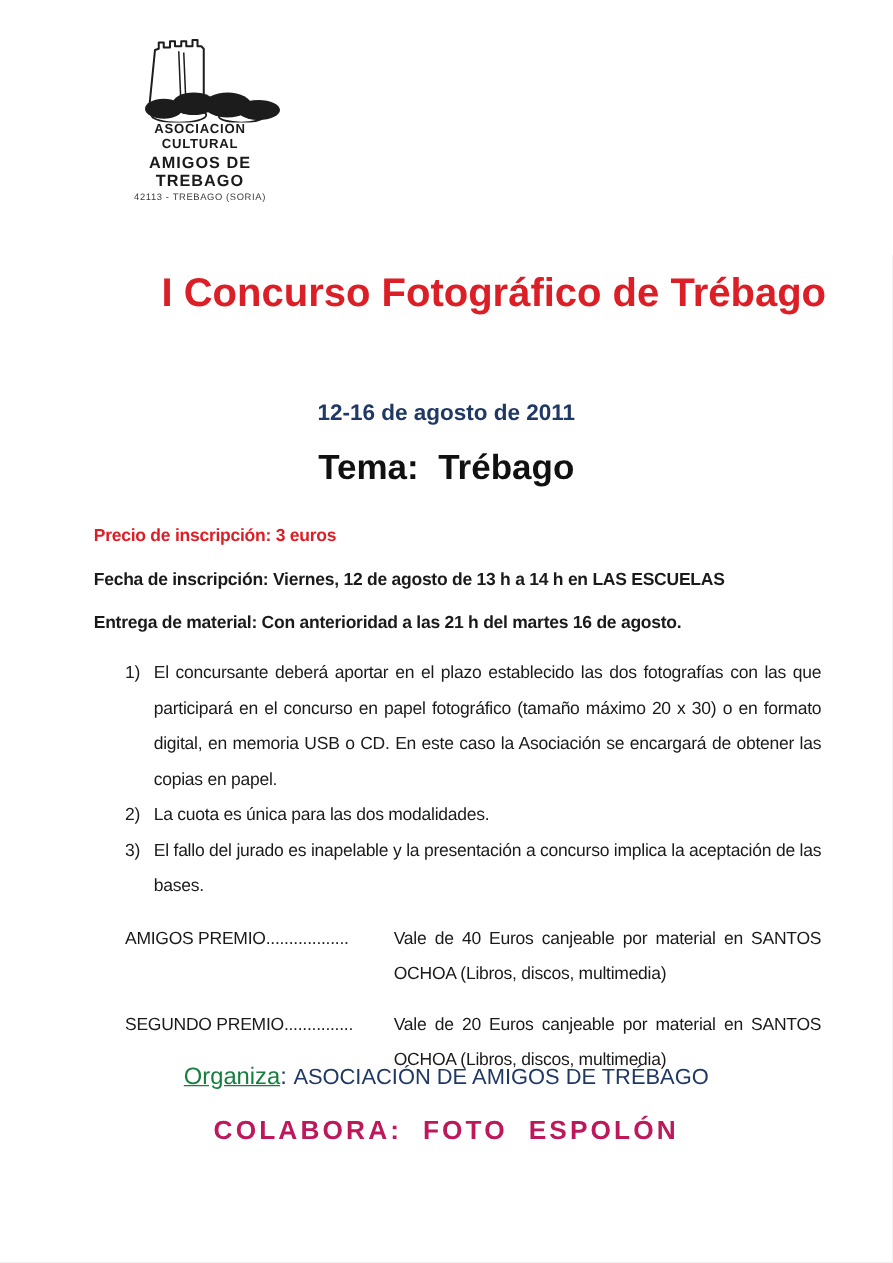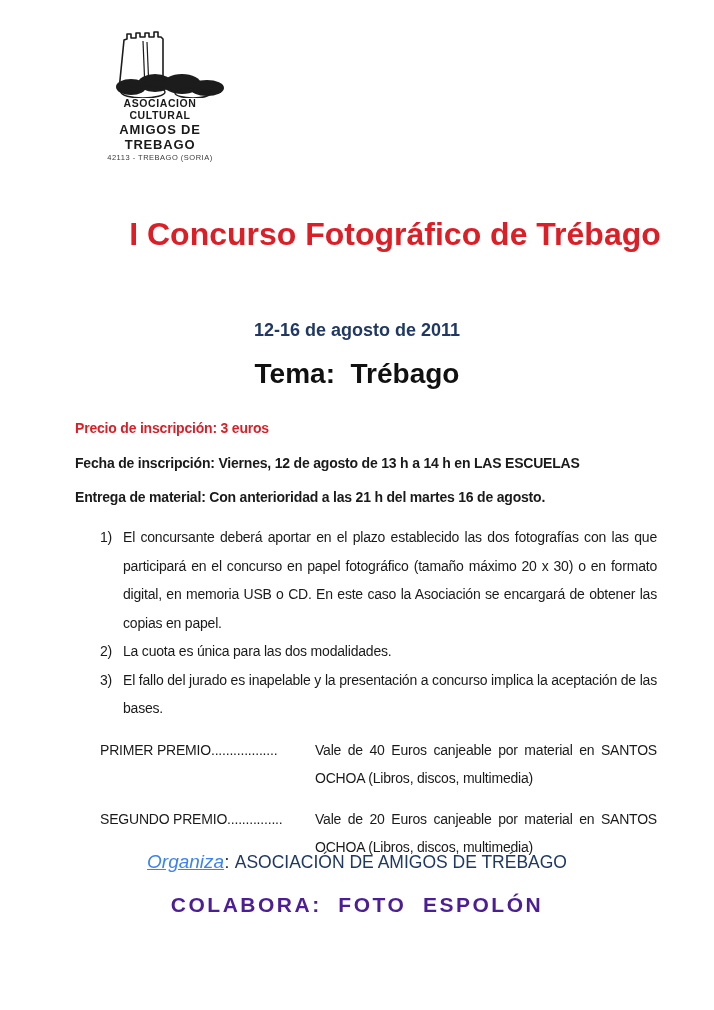--- a/index.html
+++ b/index.html
@@ -62,26 +62,26 @@
   .prizes { margin-top:13px; padding-left:25px; }
   .prize { display:flex; line-height:28.5px; margin-top:12px; }
   .prize-label { flex:none; width:215px; white-space:nowrap; }
   .prize-text { flex:1; text-align:justify; }
 
   
   .organiza {
     position:absolute; top:851px; left:0; width:100%;
     text-align:center; font-size:19px;
   }
-  .org-label { color:#3b82f6; text-decoration:underline;font-style:italic; }
+  .org-label { color:#15803d; text-decoration:underline; }
   .org-colon { color:#1f3864; }
   .org-text { color:#1f3864; font-size:17.5px; }
   .colabora {
     position:absolute; top:893px; left:0; width:100%;
-    text-align:center; color:#4c1d95;
+    text-align:center; color:#be185d;
     font-size:21px; letter-spacing:2.5px; white-space:pre; font-weight:bold;
   }
 </style>
 </head>
 <body>
 
 <div class="page">
 
   <div class="logo">
     <svg width="150" height="72" viewBox="0 0 150 72" aria-hidden="true">
@@ -126,21 +126,21 @@
         <span class="txt">La cuota es única para las dos modalidades.</span>
       </li>
       <li class="rule">
         <span class="num">3)</span>
         <span class="txt">El fallo del jurado es inapelable y la presentación a concurso implica la aceptación de las bases.</span>
       </li>
     </ol>
 
     <div class="prizes">
       <div class="prize">
-        <span class="prize-label">PRIMER PREMIO..................</span>
+        <span class="prize-label">AMIGOS PREMIO..................</span>
         <span class="prize-text">Vale de 40 Euros canjeable por material en SANTOS OCHOA (Libros, discos, multimedia)</span>
       </div>
       <div class="prize">
         <span class="prize-label">SEGUNDO PREMIO...............</span>
         <span class="prize-text">Vale de 20 Euros canjeable por material en SANTOS OCHOA (Libros, discos, multimedia)</span>
       </div>
     </div>
   </div>
 
   <div class="organiza"><span class="org-label">Organiza</span><span class="org-colon">: </span><span class="org-text">ASOCIACIÓN DE AMIGOS DE TRÉBAGO</span></div>

